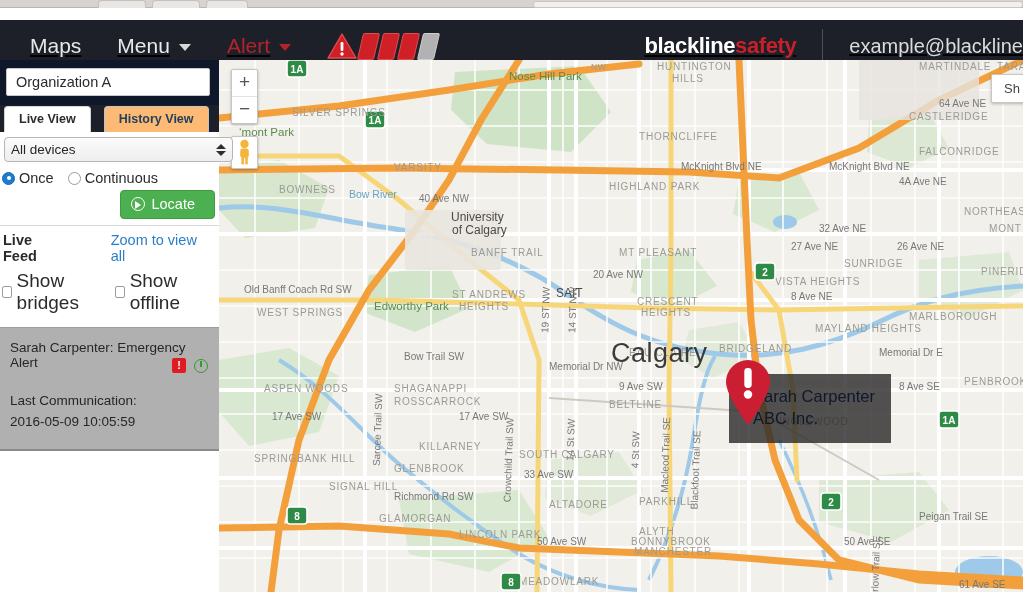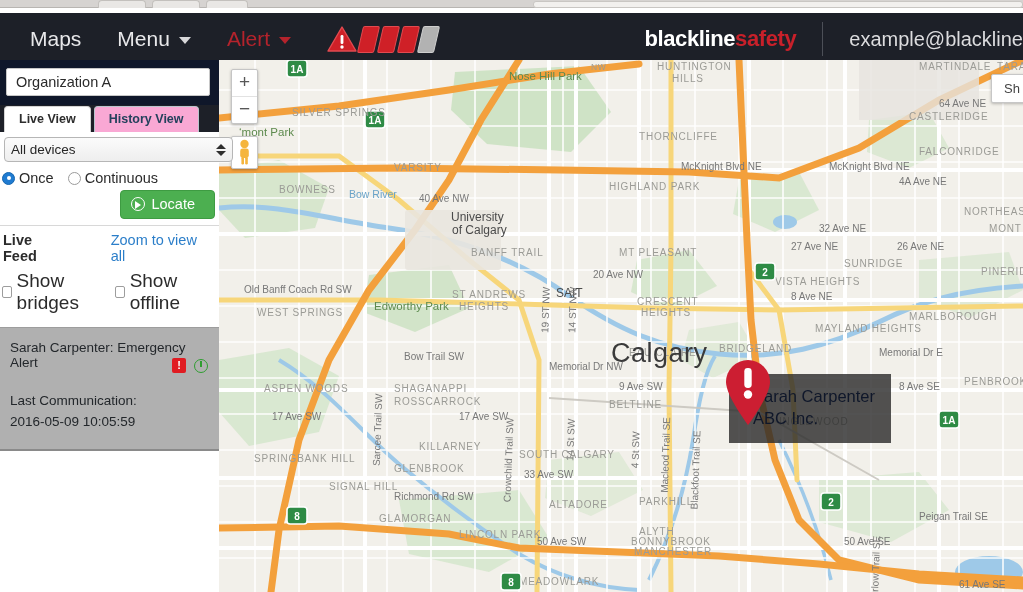--- a/index.html
+++ b/index.html
@@ -23,23 +23,23 @@
     background: #e9e7e5; border: 1px solid #c3c0bd; border-bottom: none;
     border-radius: 4px 4px 0 0;
   }
   .chrome-urlbar-ghost {
     position: absolute; top: 1px; left: 533px; width: 490px; height: 7px;
     background: #f2f0ee; border: 1px solid #c9c6c3; border-radius: 3px;
   }
 
   
   .navbar {
-    position: absolute; top: 13px; left: 0; width: 1023px; height: 52px;
+    position: absolute; top: 20px; left: 0; width: 1023px; height: 52px;
     background: #1d2028;
-    display: flex; align-items: center;
+    display: flex; align-items: center; text-decoration: underline;
   }
   .nav-item {
     color: #e8e8ea; font-size: 21px; padding: 0 18px;
     display: flex; align-items: center; gap: 9px;
     height: 52px; line-height: 52px; white-space: nowrap;
   }
   .nav-item.first { padding-left: 30px; }
   .nav-item.alert { color: #b4232c; }
   .caret-down {
     display: inline-block; width: 0; height: 0;
@@ -80,21 +80,21 @@
     font-size: 14.5px; color: #2b2b2b; padding: 0 9px; outline: none;
   }
   .tabs { display: flex; align-items: flex-end; height: 27px; background: #1d2028; padding-left: 4px; text-align: center; }
   .tab {
     font-size: 12.5px; font-weight: bold; color: #2b3f53;
     padding: 6px 14px 5px 14px; border-radius: 4px 4px 0 0;
     border: 1px solid #b9c4cd; border-bottom: none; cursor: pointer;
     line-height: 1.1;
   }
   .tab.active { background: #ffffff; color: #2d2d2d; border-color: #d4d4d4; }
-  .tab.inactive { background: #f9a8d4; color: #24415c; margin-left: 3px; }
+  .tab.inactive { background: #fdba74; color: #24415c; margin-left: 13px; }
 
   .sb-body { background: #fff; }
   .select-row { padding: 5px 4px 4px 4px; }
   .device-select {
     width: 229px; height: 25px; position: relative;
     background: linear-gradient(#fbfbfb, #eeeeee);
     border: 1px solid #b6b6b6; border-radius: 4px;
     font-size: 13.5px; color: #262626; line-height: 23px; padding-left: 6px;
     cursor: pointer;
   }

